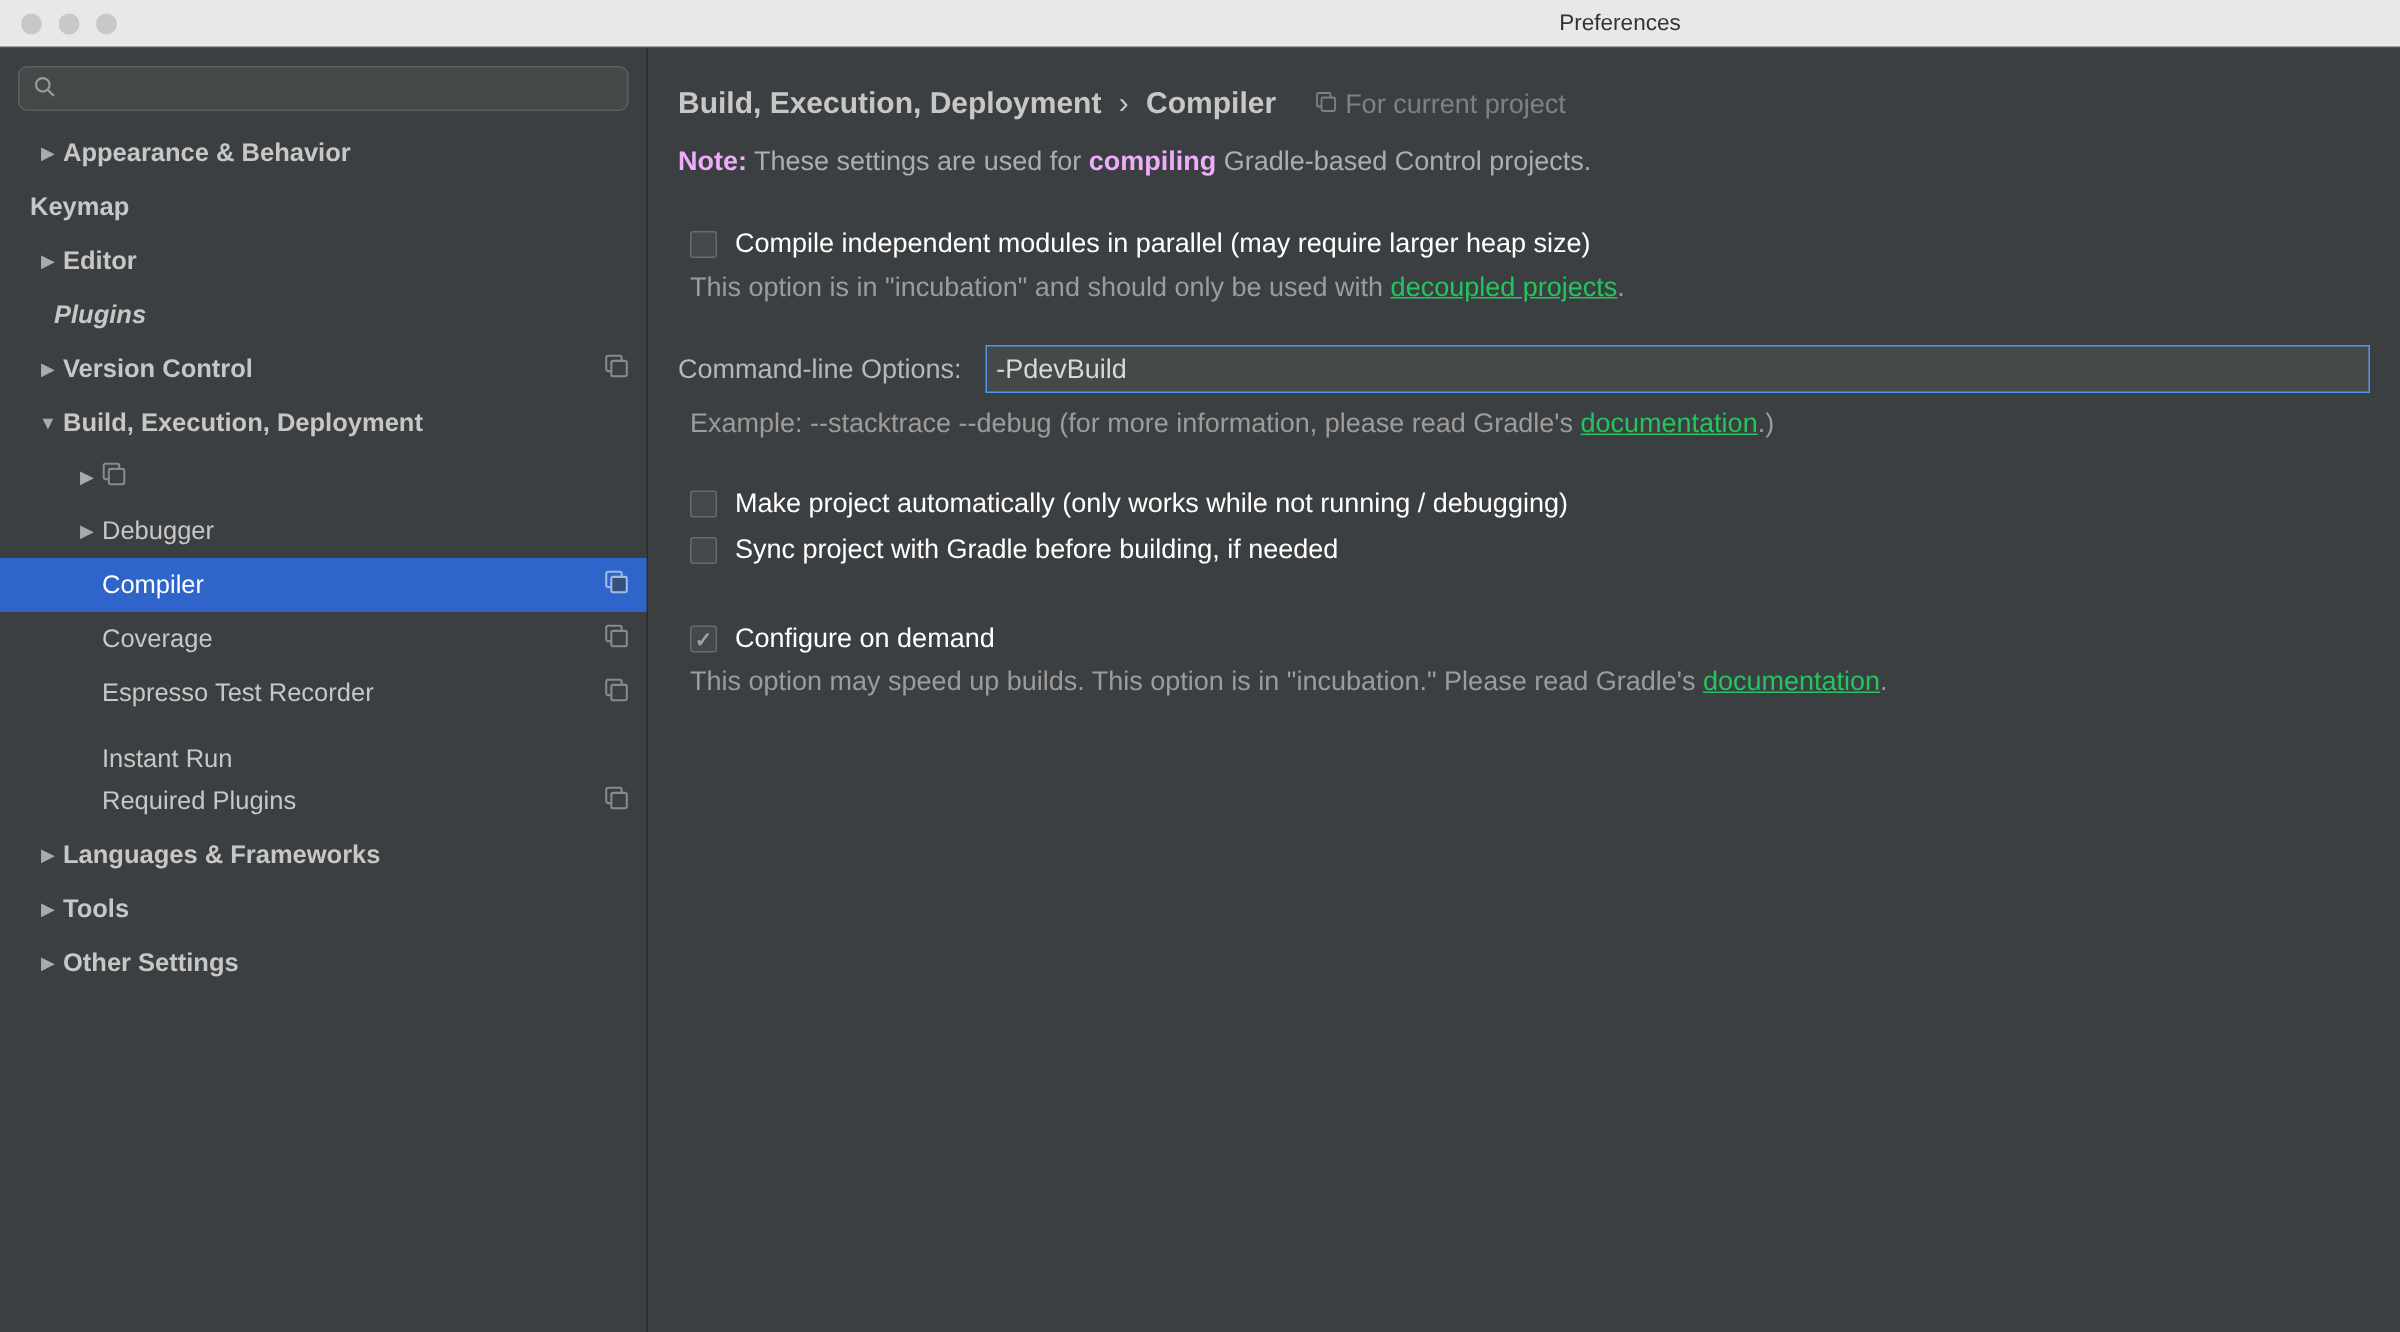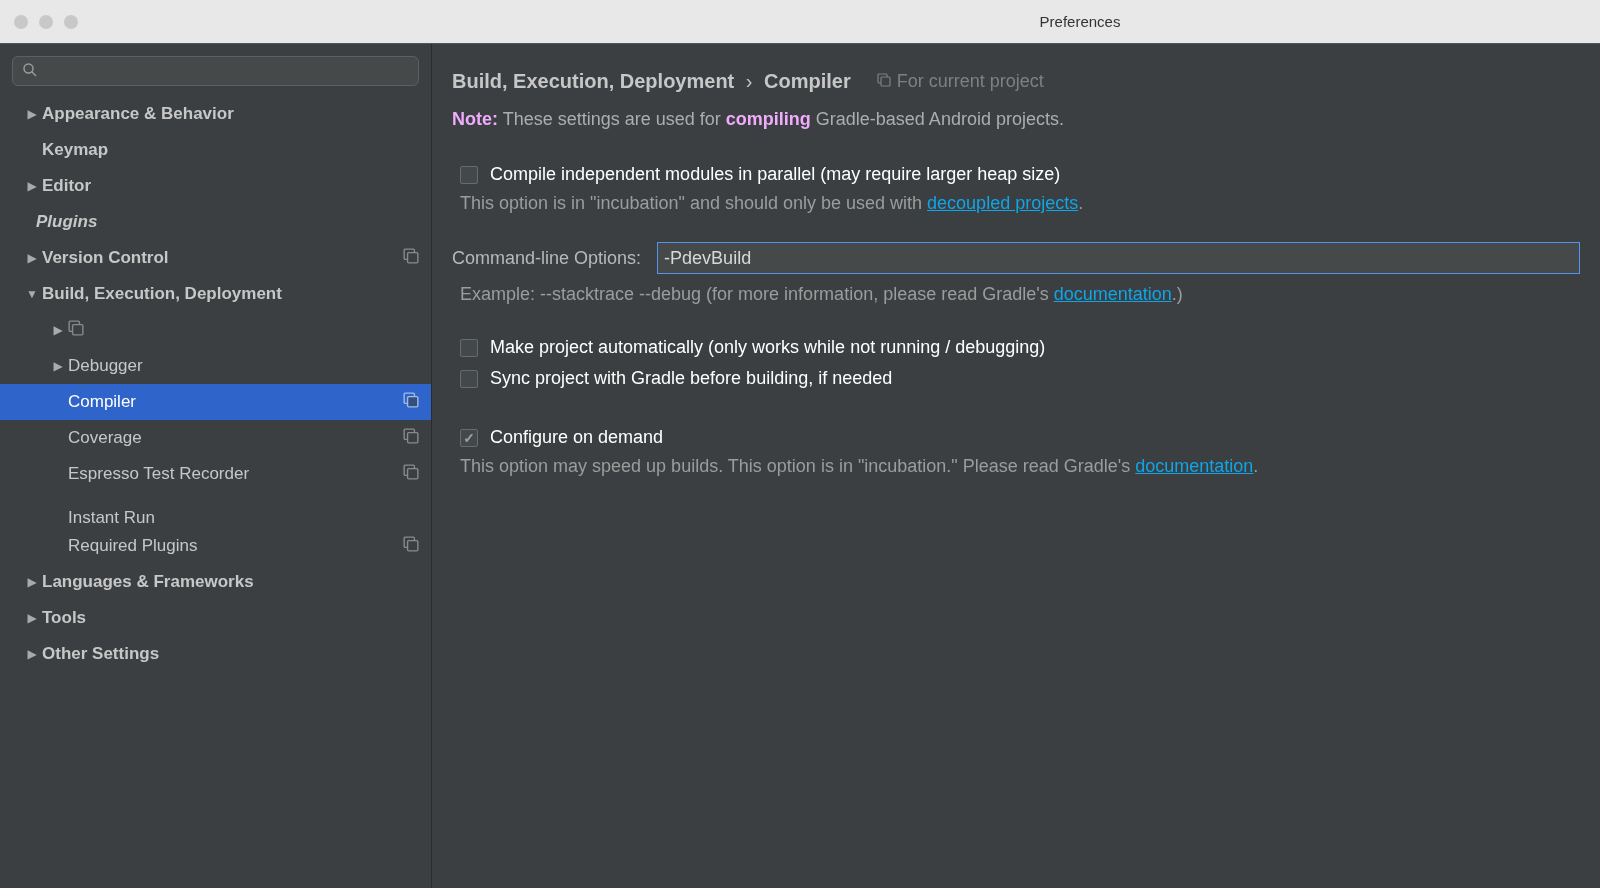--- a/index.html
+++ b/index.html
@@ -6,21 +6,21 @@
   body {
     width: 1600px;
     height: 888px;
     background: #3c3f41;
     font-family: -apple-system, "Helvetica Neue", Arial, sans-serif;
     font-size: 16px;
     color: #bbbbbb;
     overflow: hidden;
   }
   .titlebar {
-    height: 44px;
+    height: 32px;
     background: #e8e8e8;
     display: flex;
     align-items: center;
     position: relative;
     border-bottom: 1px solid #555;
   }
   .traffic-lights {
     display: flex;
     gap: 11px;
     padding-left: 14px;
@@ -163,21 +163,21 @@
     content: "✓";
     color: #a0a0a0;
     font-weight: bold;
   }
   .hint {
     color: #9c9c9c;
     font-size: 18px;
     padding-left: 8px;
     margin-top: 2px;
   }
-  .link { color: #0ea5e9; text-decoration: underline; cursor: pointer; }
+  .link { color: #22c55e; text-decoration: underline; cursor: pointer; }
   .field-row {
     display: flex;
     align-items: center;
     gap: 16px;
     margin: 26px 0 10px 0;
   }
   .field-label {
     font-size: 18px;
     color: #b8b8b8;
     white-space: nowrap;
@@ -216,21 +216,21 @@
             <line x1="10" y1="10" x2="14" y2="14" stroke="#9a9a9a" stroke-width="1.5"></line>
           </svg>
       </span>
       <input class="search-input" type="text" placeholder="" style="">
     </div>
     <div id="tree">
         <div class="tree-item bold" style="padding-left: 22px;">
           <span class="tree-arrow">▶</span>
           <span class="tree-label">Appearance &amp; Behavior</span>
         </div>
-        <div class="tree-item bold" style="padding-left: 22px;">
+        <div class="tree-item bold" style="">
           <span class="tree-arrow"></span>
           <span class="tree-label">Keymap</span>
         </div>
         <div class="tree-item bold" style="padding-left: 22px;">
           <span class="tree-arrow">▶</span>
           <span class="tree-label">Editor</span>
         </div>
         <div class="tree-item bold" style="padding-left: 16px; font-style: italic;">
           <span class="tree-arrow"></span>
           <span class="tree-label">Plugins</span>
@@ -322,21 +322,21 @@
           <svg width="14" height="14" viewBox="0 0 14 14">
               <rect x="1" y="1" width="9" height="9" rx="1" fill="none" stroke="#808080" stroke-width="1.2"></rect>
               <rect x="4" y="4" width="9" height="9" rx="1" fill="#3c3f41" stroke="#808080" stroke-width="1.2"></rect>
             </svg>
         </span>
         <span>For current project</span>
       </span>
     </div>
 
     <div class="note-line">
-      <b>Note:</b><span> These settings are used for </span><b>compiling</b><span> Gradle-based Android projects.</span>
+      <b>Note:</b><span> These settings are used for </span><b>compiling</b><span> Gradle-based Control projects.</span>
     </div>
 
     <div class="section">
       <div class="check-row">
         <span class="check-box"></span>
         <span>Compile independent modules in parallel (may require larger heap size)</span>
       </div>
       <div class="hint">
         <span>This option is in "incubation" and should only be used with </span><span class="link">decoupled projects</span><span>.</span>
       </div>

